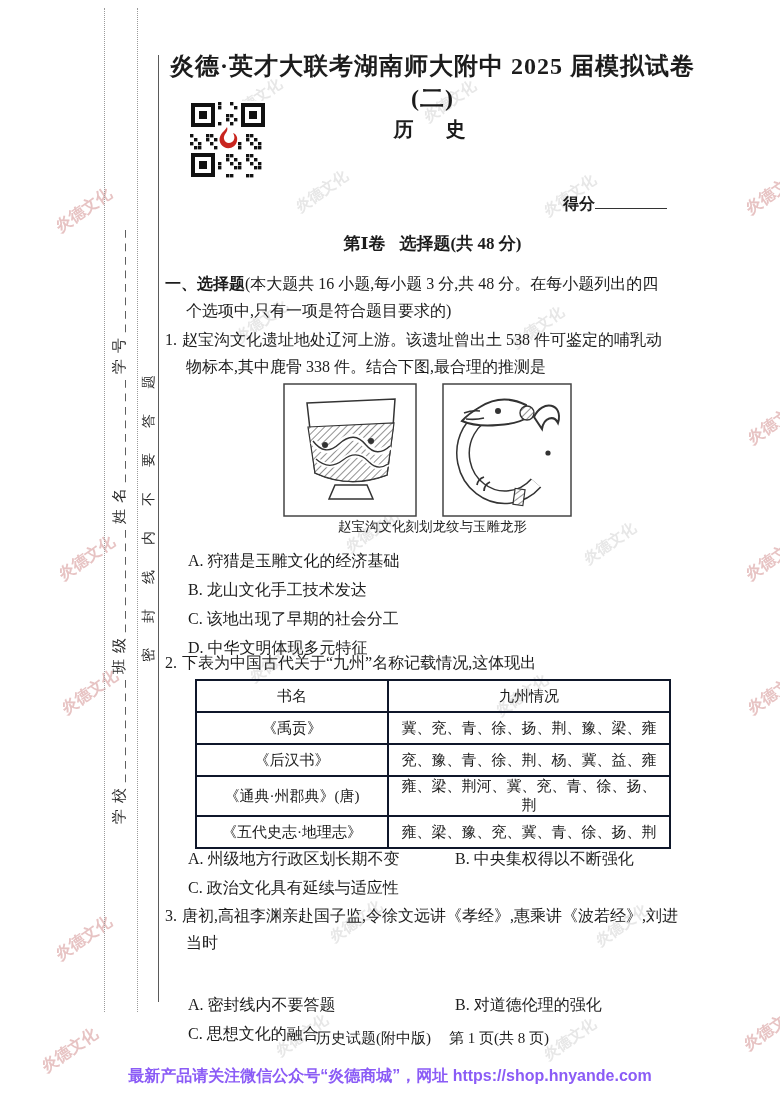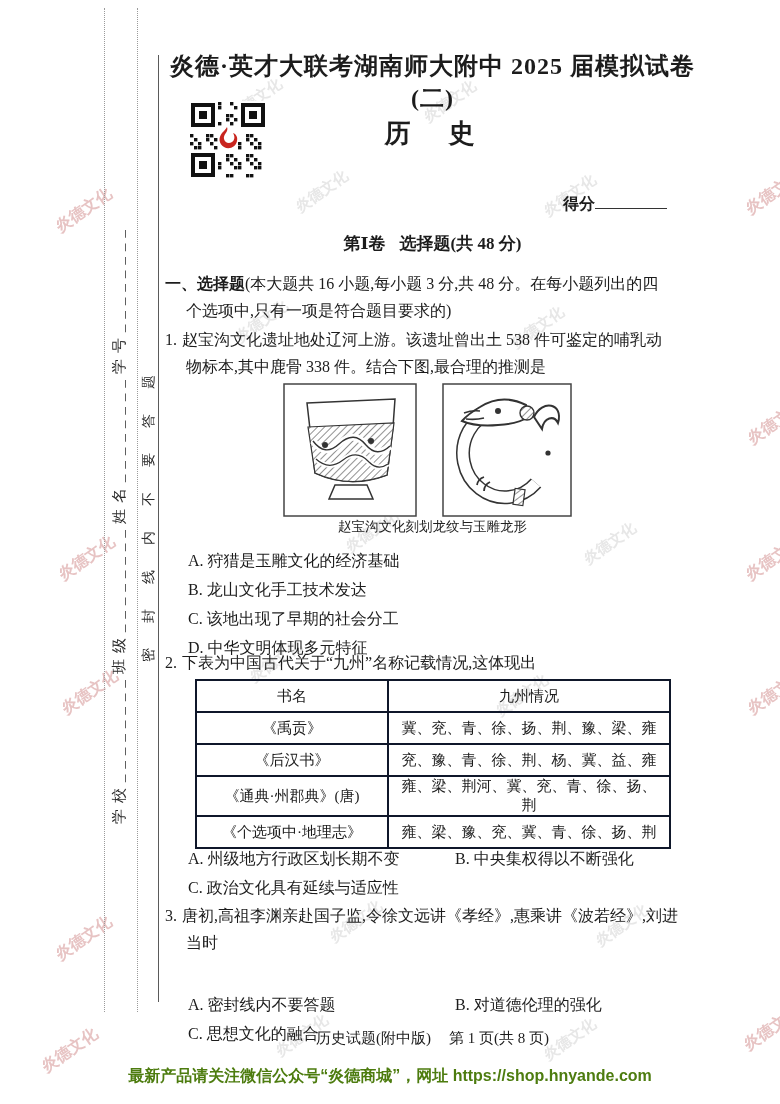--- a/index.html
+++ b/index.html
@@ -19,21 +19,21 @@
   .solid-line{position:absolute;width:0;border-left:1px solid #5a5a5a;z-index:2;}
   .vert-text{position:absolute;white-space:nowrap;z-index:2;
     transform:translate(-50%,-50%) rotate(-90deg);}
   .vert-student{font-size:15px;letter-spacing:6px;color:#2a2a2a;}
   .vert-seal{font-size:14px;letter-spacing:25px;color:#2a2a2a;}
   
   .content{position:absolute;left:165px;width:535px;z-index:3;}
   .series-title{top:50px;text-align:center;font-size:24px;font-weight:bold;letter-spacing:1px;}
   .series-brand{font-weight:900;}
   .qr-box{position:absolute;left:189px;top:101px;width:78px;height:78px;z-index:3;}
-  .subject-title{top:116px;text-align:center;font-size:26px;font-weight:bold;
+  .subject-title{top:116px;text-align:center;font-size:20px;font-weight:bold;
     font-family:Liberation Sans, sans-serif;letter-spacing:6px;}
   .meta-line{top:168px;text-align:center;font-size:15px;}
   .meta-line span{margin:0 26px;}
   .score-line{position:absolute;left:563px;top:192px;z-index:3;font-size:16px;font-weight:bold;
     font-family:"Liberation Sans","DejaVu Sans",sans-serif;}
   .score-underline{display:inline-block;width:72px;border-bottom:1.5px solid #333;height:16px;}
   
   .section-title{top:232px;text-align:center;font-size:17px;font-weight:bold;}
   .section-title .gap{display:inline-block;width:14px;}
   .block{position:absolute;left:165px;width:535px;z-index:3;font-size:16px;line-height:27px;}
@@ -50,21 +50,21 @@
   
   .jiuzhou-table{position:absolute;left:195px;top:679px;z-index:3;border-collapse:collapse;}
   .jiuzhou-table td,.jiuzhou-table th{border:2px solid #0f172a;font-weight:normal;
     font-size:15px;text-align:center;height:30px;padding:0 6px;}
   .jiuzhou-table .c1{width:178px;}
   .jiuzhou-table .c2{width:268px;}
   
   .page-footer{top:1029px;text-align:center;font-size:15px;}
   .page-footer .gap{display:inline-block;width:18px;}
   .marketing{position:absolute;left:0;top:1066px;width:780px;text-align:center;z-index:3;
-    font-family:"Liberation Sans","DejaVu Sans",sans-serif;font-weight:bold;font-size:16px;color:#4d7c0f;}
+    font-family:"Liberation Sans","DejaVu Sans",sans-serif;font-weight:bold;font-size:16px;color:#8b5cf6;}
   svg{display:block;}
 </style>
 </head>
 <body>
 
 <div class="page">
 
   <div id="wm-layer">
       <span class="pink" style="left: 52px; top: 200px; color: rgb(231, 195, 195);">炎德文化</span>
       <span class="pink" style="left: 55px; top: 548px; color: rgb(231, 195, 195);">炎德文化</span>
@@ -263,21 +263,21 @@
     </tr>
     <tr>
       <td>《后汉书》</td>
       <td>兖、豫、青、徐、荆、杨、冀、益、雍</td>
     </tr>
     <tr>
       <td>《通典·州郡典》(唐)</td>
       <td>雍、梁、荆河、冀、兖、青、徐、扬、荆</td>
     </tr>
     <tr>
-      <td>《个选项中·地理志》</td>
+      <td>《五代史志·地理志》</td>
       <td>雍、梁、豫、兖、冀、青、徐、扬、荆</td>
     </tr>
   </tbody>
     </table>
 
   <div class="block" style="top:845px;">
     <div class="opt-col">
       <span class="opt-a">A. 州级地方行政区划长期不变</span>
       <span class="opt-b">B. 中央集权得以不断强化</span>
     </div>

